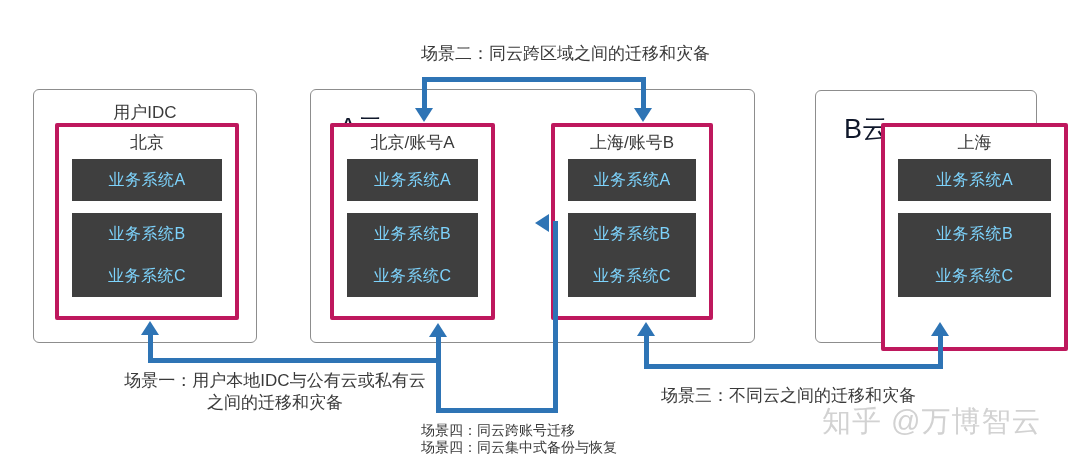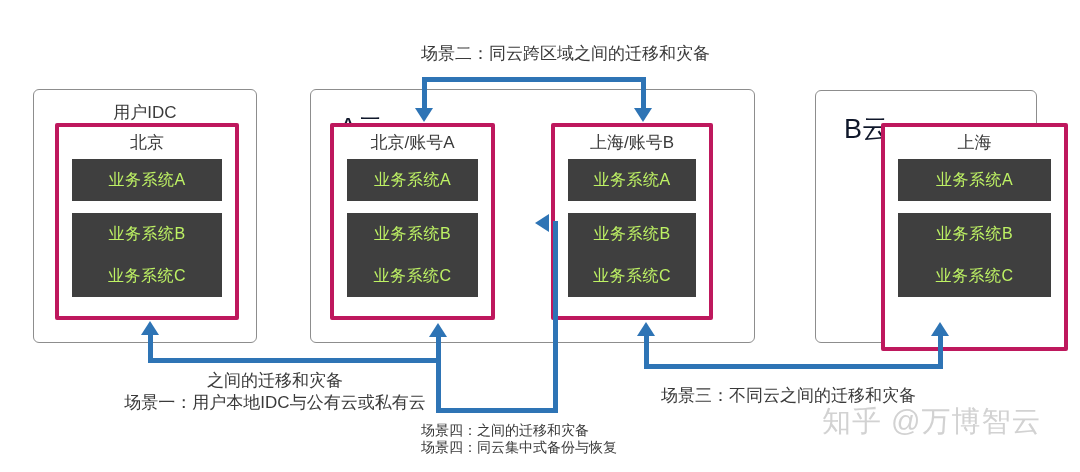--- a/index.html
+++ b/index.html
@@ -22,21 +22,21 @@
   }
   .cloud-title{
     position:absolute;top:20px;left:28px;font-size:27px;color:#0f172a;z-index:3;
   }
   .ibox-title{
     position:absolute;top:4px;left:0;width:100%;text-align:center;
     font-size:17px;color:#3a3a3a;z-index:3;
   }
   .sys{
     position:absolute;left:13px;right:13px;height:42px;background:#3f3f3f;
-    color:#bef264;font-size:16px;display:flex;align-items:center;justify-content:center;
+    color:#7dd3fc;font-size:16px;display:flex;align-items:center;justify-content:center;
     z-index:3;letter-spacing:0.5px;
   }
   .sys.r1{top:32px}.sys.r2{top:86px}.sys.r3{top:128px}
   
   .hline,.vline{position:absolute;background:#2e74b5;z-index:5;}
   .hline{height:5px;}
   .vline{width:5px;}
   .arr-down{
     position:absolute;width:0;height:0;z-index:5;
     border-left:9px solid transparent;border-right:9px solid transparent;
@@ -122,24 +122,24 @@
   <div class="vline" style="left:553px;top:221px;height:192px;"></div>
   <div class="arr-left" style="left:535px;top:214px;"></div>
 
   <div class="arr-up" style="left:637px;top:322px;"></div>
   <div class="vline" style="left:644px;top:335px;height:34px;"></div>
   <div class="hline" style="left:644px;top:364px;width:299px;"></div>
   <div class="vline" style="left:938px;top:335px;height:34px;"></div>
   <div class="arr-up" style="left:931px;top:322px;"></div>
 
   <div class="lbl lbl-s1">
+    <div>场景一：用户本地IDC与公有云或私有云</div>
     <div>之间的迁移和灾备</div>
-    <div>场景一：用户本地IDC与公有云或私有云</div>
   </div>
   <div class="lbl lbl-s4">
-    <div>场景四：之间的迁移和灾备</div>
+    <div>场景四：同云跨账号迁移</div>
     <div>场景四：同云集中式备份与恢复</div>
   </div>
   <div class="lbl lbl-s3">场景三：不同云之间的迁移和灾备</div>
 
   <div class="watermark">知乎 @万博智云</div>
 
 </div>
 
 </body></html>

